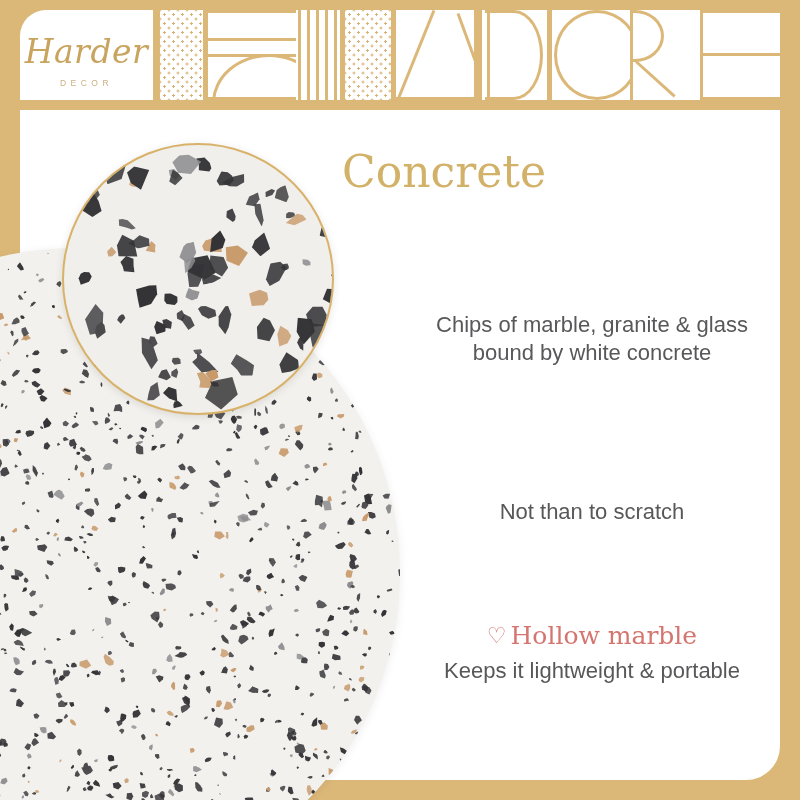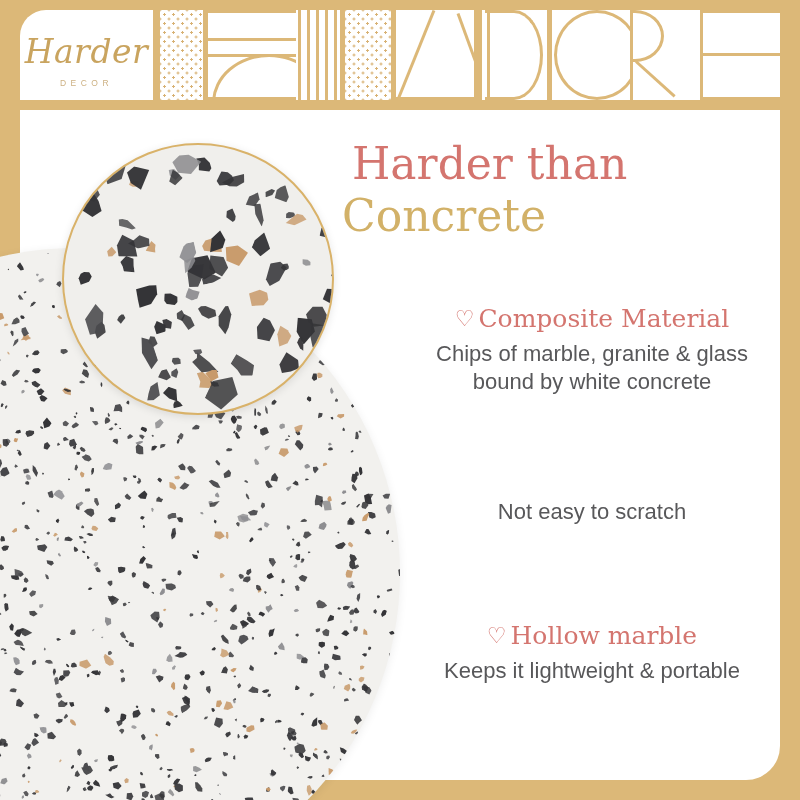--- a/index.html
+++ b/index.html
@@ -1103,33 +1103,29 @@
       <i class="chip" style="left:200px;top:111px;width:22.6px;height:33.0px;background:#343437;transform:rotate(209deg);clip-path:polygon(87.8% 66.5%,53.8% 86.0%,16.8% 80.1%,16.5% 33.9%,42.3% 5.8%,71.1% 17.5%);opacity:0.87"></i>
       <i class="chip" style="left:114px;top:94px;width:21.0px;height:25.6px;background:#8d8d90;transform:rotate(349deg);clip-path:polygon(85.6% 59.7%,67.3% 76.3%,33.2% 91.6%,2.6% 63.9%,31.6% 25.6%,47.6% 16.9%,82.9% 15.7%);opacity:0.92"></i>
       <i class="chip" style="left:102px;top:25px;width:20.1px;height:14.3px;background:#343437;transform:rotate(284deg);clip-path:polygon(73.5% 51.3%,54.4% 96.0%,9.8% 57.4%,20.9% 11.1%,82.2% 15.1%);opacity:0.84"></i>
       <i class="chip" style="left:141px;top:83px;width:23.2px;height:26.2px;background:#343437;transform:rotate(43deg);clip-path:polygon(89.3% 53.3%,62.6% 98.3%,25.9% 54.7%,30.0% 11.2%,73.4% 23.1%);opacity:1.00"></i>
       <i class="chip" style="left:52px;top:109px;width:22.6px;height:21.5px;background:#343437;transform:rotate(92deg);clip-path:polygon(79.3% 64.7%,58.9% 70.9%,39.2% 82.6%,11.1% 56.9%,22.4% 22.4%,55.0% 20.5%,82.0% 15.2%);opacity:0.96"></i>
       <i class="chip" style="left:247px;top:213px;width:17.7px;height:36.6px;background:#343437;transform:rotate(149deg);clip-path:polygon(96.0% 54.1%,65.5% 89.8%,25.0% 69.2%,17.3% 48.3%,33.7% 20.0%,88.6% 20.3%);opacity:0.97"></i>
       <i class="chip" style="left:140px;top:220px;width:16.6px;height:18.6px;background:#c89a6a;transform:rotate(167deg);clip-path:polygon(90.1% 63.8%,46.1% 72.5%,18.4% 66.9%,17.8% 26.0%,63.5% 15.0%);opacity:1.00"></i>
     </div>
 
   <div class="headline">
-    <span class="h-line1">Harder than</span>
     <span class="h-line2">Concrete</span>
   </div>
 
   <div class="feature feat-1">
-    <div class="f-title">
-      <span class="hrt">♡</span><span>Composite Material</span>
-    </div>
     <div class="f-body">Chips of marble, granite &amp; glass bound by white concrete</div>
   </div>
 
   <div class="feature feat-2">
-    <div class="f-body">Not easy to scratch</div>
+    <div class="f-body">Not than to scratch</div>
   </div>
 
   <div class="feature feat-3">
     <div class="f-title">
       <span class="hrt">♡</span><span>Hollow marble</span>
     </div>
     <div class="f-body">Keeps it lightweight &amp; portable</div>
   </div>
 
 </div>

